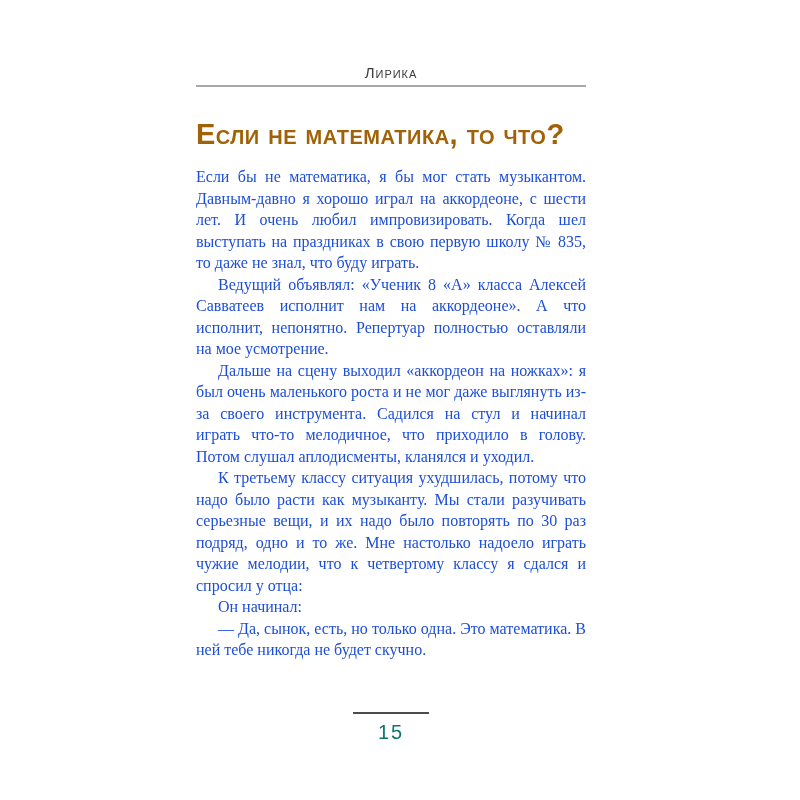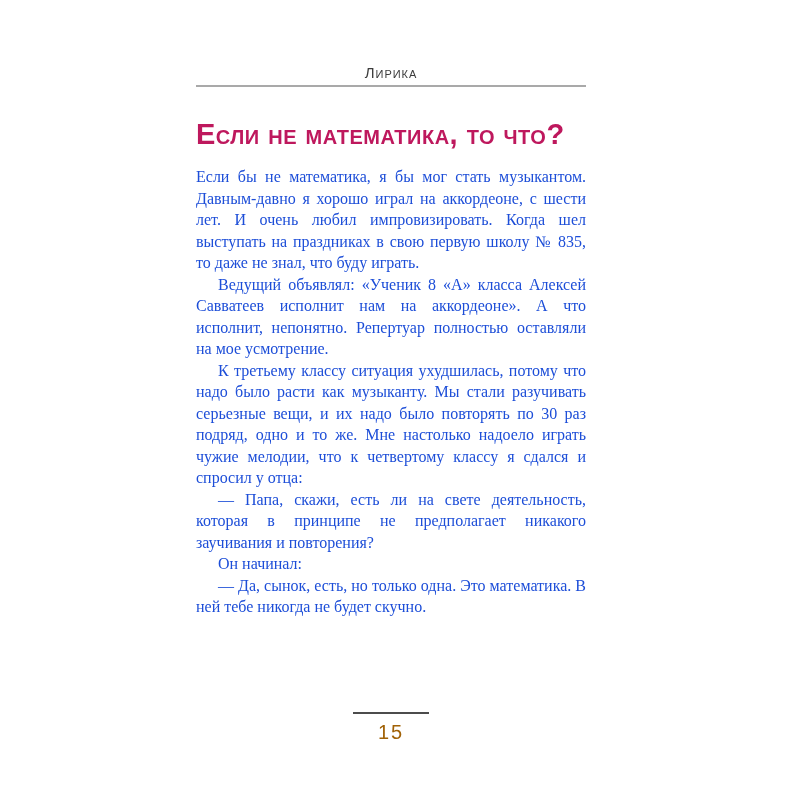--- a/index.html
+++ b/index.html
@@ -41,21 +41,21 @@
     background: #a9a9a9;
   }
   .chapter-title {
     margin: 32px 0 0 0;
     font-family: "Liberation Sans", "DejaVu Sans", sans-serif;
     font-variant: small-caps;
     font-weight: 700;
     font-size: 29px;
     line-height: 30px;
     letter-spacing: 0.5px;
-    color: #be185d;
+    color: #a16207;
   }
   .body-text {
     margin-top: 17px;
     height: 546px;
     overflow: hidden;
     font-size: 16px;
     line-height: 21.5px;
     color: #1d4ed8;
   }
   .para {
@@ -77,41 +77,41 @@
     width: 76px;
     height: 2px;
     background: #4c4c4c;
     margin: 0 auto;
   }
   .page-number {
     margin-top: 7px;
     font-family: "Liberation Sans", "DejaVu Sans", sans-serif;
     font-size: 20px;
     letter-spacing: 2px;
-    color: #a16207;
+    color: #0f766e;
   }
 </style>
 </head>
 <body>
 
 <div class="book-page">
   <div class="content-column">
 
     <div class="running-header">
       <span class="running-header-text">Лирика</span>
       <div class="header-rule"></div>
     </div>
 
     <h1 class="chapter-title">Если не математика, то что?</h1>
 
     <div class="body-text">
       <p class="para no-indent">Если бы не математика, я бы мог стать музыкантом. Давным-давно я хорошо играл на аккордеоне, с шести лет. И очень любил импровизировать. Когда шел выступать на праздниках в свою первую школу № 835, то даже не знал, что буду играть.</p>
       <p class="para">Ведущий объявлял: «Ученик 8 «А» класса Алексей Савватеев исполнит нам на аккордеоне». А что исполнит, непонятно. Репертуар полностью оставляли на мое усмотрение.</p>
+      <p class="para">Дальше на сцену выходил «аккордеон на ножках»: я был очень маленького роста и не мог даже выглянуть из-за своего инструмента. Садился на стул и начинал играть что-то мелодичное, что приходило в голову. Потом слушал аплодисменты, кланялся и уходил.</p>
       <p class="para">К третьему классу ситуация ухудшилась, потому что надо было расти как музыканту. Мы стали разучивать серьезные вещи, и их надо было повторять по 30 раз подряд, одно и то же. Мне настолько надоело играть чужие мелодии, что к четвертому классу я сдался и спросил у отца:</p>
-      <p class="para">— Папа, скажи, есть ли на свете деятельность, которая в принципе не предполагает никакого заучивания и повторения?</p>
       <p class="para">Он начинал:</p>
       <p class="para">— Да, сынок, есть, но только одна. Это математика. В ней тебе никогда не будет скучно.</p>
     </div>
 
     <div class="footer">
       <div class="footer-rule"></div>
       <div class="page-number">15</div>
     </div>
 
   </div>

